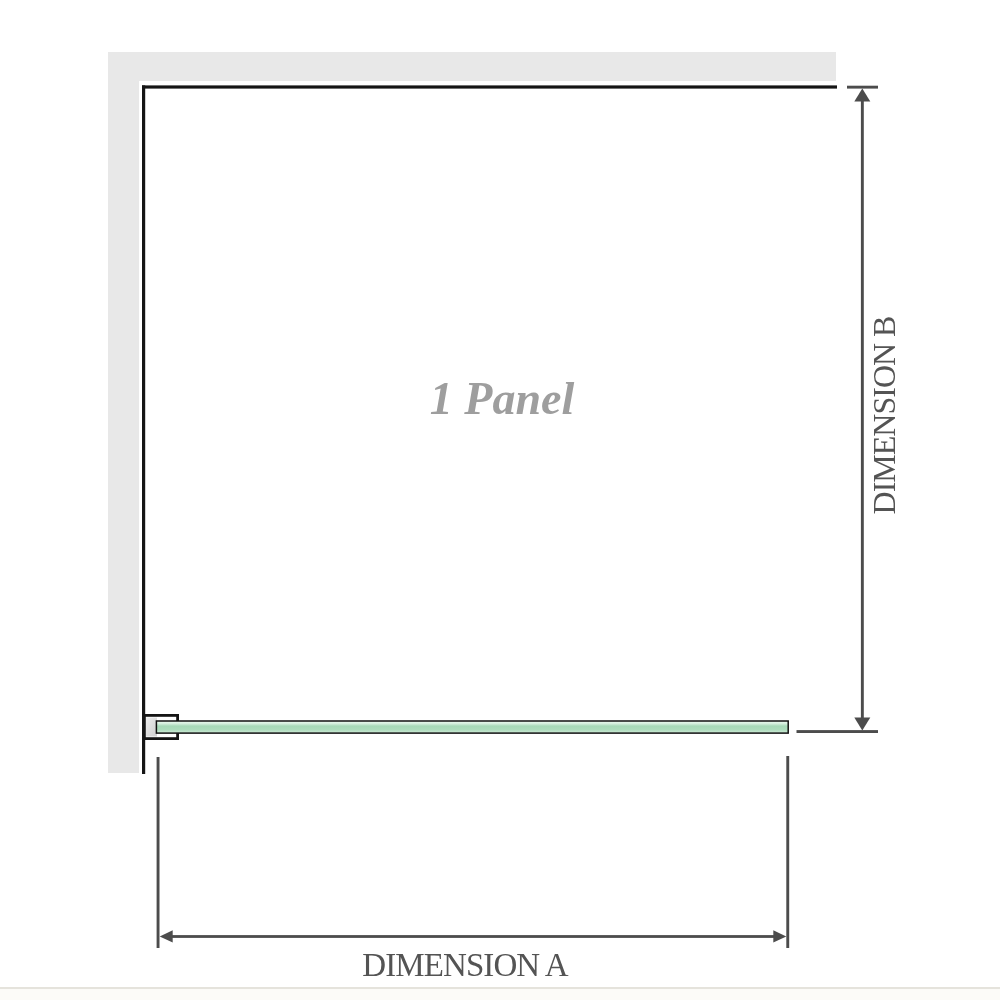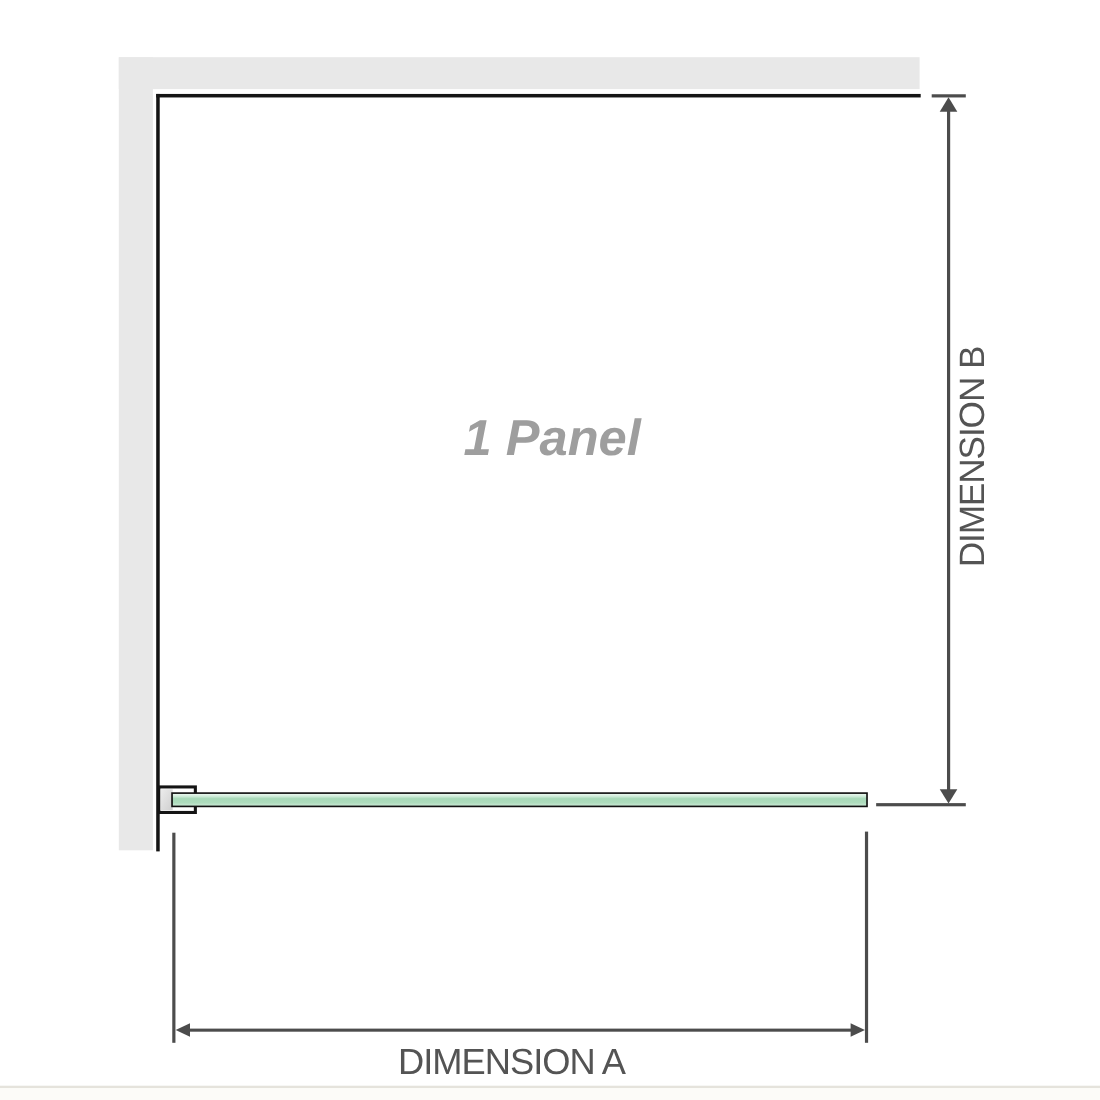--- a/index.html
+++ b/index.html
@@ -1,17 +1,17 @@
 <!DOCTYPE html>
 <html><head>
 <meta charset="utf-8">
 <style>
   html,body{margin:0;padding:0;background:#ffffff;}
   .page{position:relative;width:1000px;height:1000px;background:#ffffff;overflow:hidden;
-        font-family:Liberation Sans, sans-serif;}
+        font-family:Liberation Serif, serif;}
   svg{display:block;}
 </style>
 </head>
 <body>
 <div class="page">
 <svg width="1000" height="1000" viewBox="0 0 1000 1000" xmlns="http://www.w3.org/2000/svg">
   <defs>
     <linearGradient id="glassG" x1="0" y1="0" x2="0" y2="1">
       <stop offset="0" stop-color="#f1faf4"></stop>
       <stop offset="0.22" stop-color="#d4eedd"></stop>

